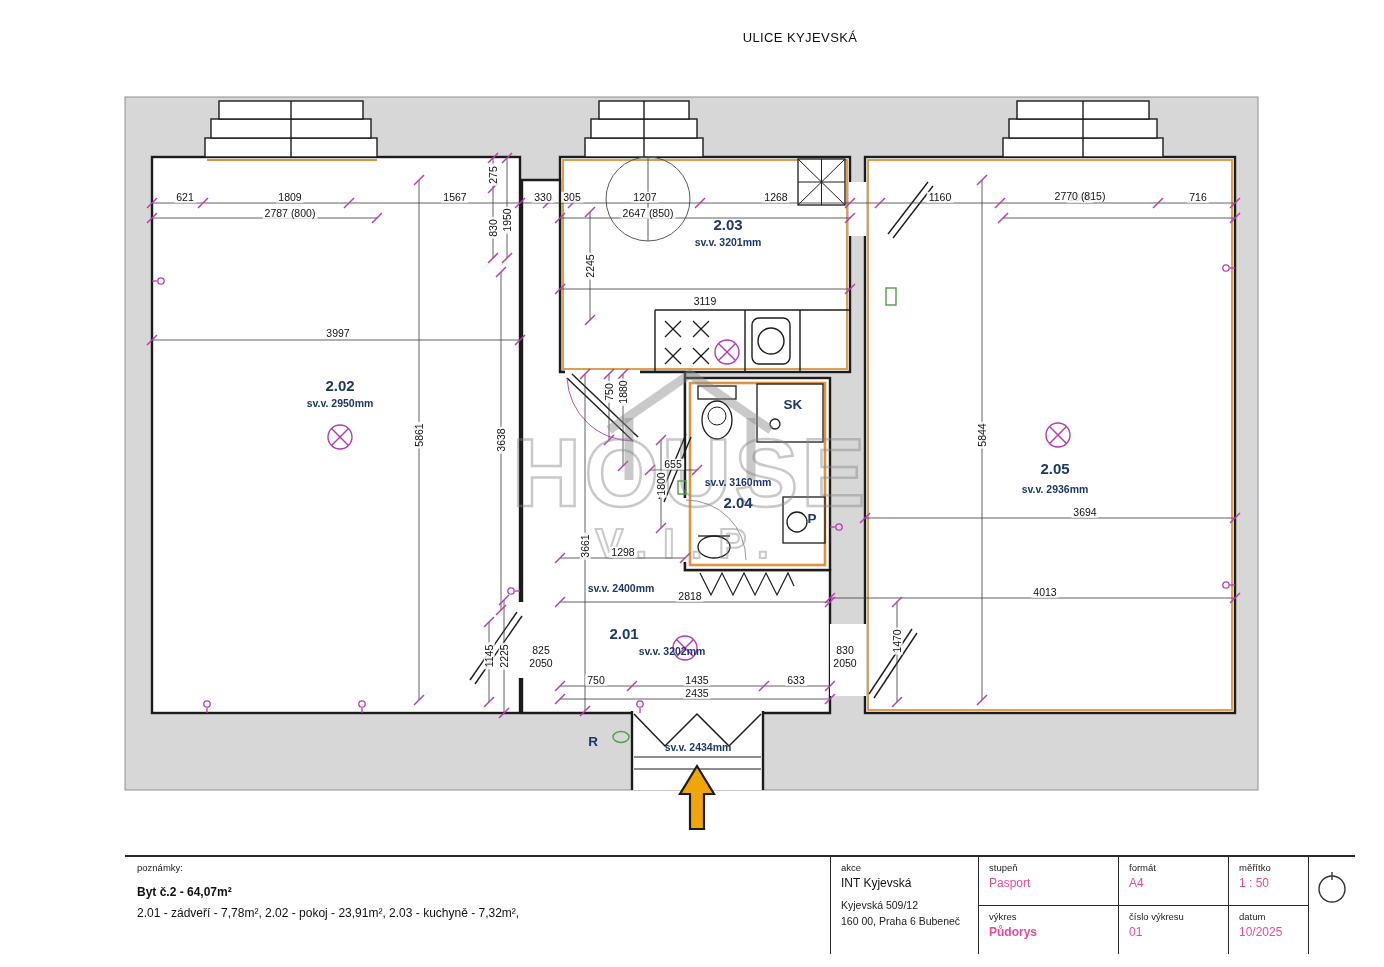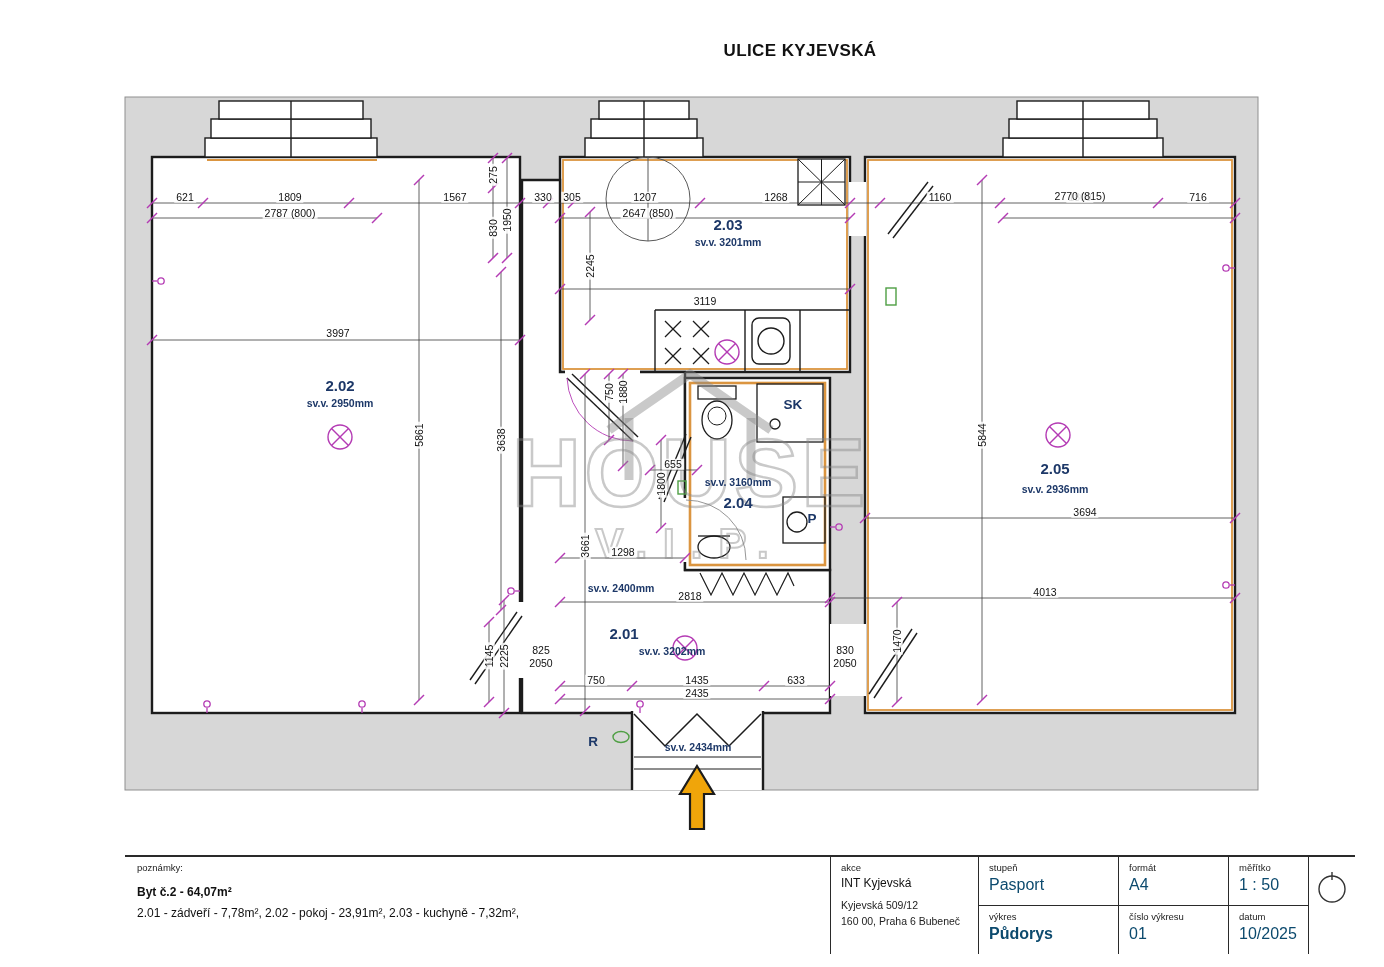--- a/index.html
+++ b/index.html
@@ -1,21 +1,21 @@
 <!DOCTYPE html>
 <html><head>
 <meta charset="utf-8">
 <style>
   html,body{margin:0;padding:0;background:#ffffff}
   .sheet{position:relative;width:1384px;height:967px;background:#fff;overflow:hidden;
          font-family:"Liberation Sans",sans-serif;color:#111}
   .street-title{position:absolute;left:800px;top:46px;transform:translateX(-50%);
 ic     font-size:17px;font-weight:700;letter-spacing:.4px;white-space:nowrap}
-  .street-title{position:absolute;left:800px;top:41px;transform:translateX(-50%);
-     font-size:17px;font-weight:700;letter-spacing:.4px;white-space:nowrap}
+  .street-title{position:absolute;left:800px;top:30px;transform:translateX(-50%);
+     font-size:13px;font-weight:400;letter-spacing:.4px;white-space:nowrap}
   svg.plan{position:absolute;left:0;top:0;z-index:1}
   .plan-labels{position:absolute;left:0;top:0;width:1384px;height:860px;z-index:3;pointer-events:none}
   .pl{position:absolute;white-space:nowrap;transform:translate(-50%,-50%);
       font-size:10.5px;line-height:1;color:#111}
   .pl.dim{background:rgba(255,255,255,.85);padding:0 2px}
   .pl.rot{transform:translate(-50%,-50%) rotate(-90deg)}
   .pl.room{font-size:15px;font-weight:700;color:#1d3868;background:none}
   .pl.svv{font-size:10.5px;font-weight:700;color:#1d3868;background:none}
   .pl.tag{font-size:13.5px;font-weight:700;color:#1d3868;background:none}
   
@@ -29,21 +29,21 @@
   
   .titleblock{position:absolute;left:125px;top:855px;width:1230px;height:97px;z-index:4;
               border-top:2px solid #2a2a2a;box-sizing:border-box}
   .tb-sec{position:absolute;top:0;height:97px;box-sizing:border-box}
   .tb-notes{left:0;width:705px;padding:5px 12px}
   .tb-akce{left:705px;width:148px;border-left:1.5px solid #2a2a2a;padding:5px 10px}
   .tb-cell{position:absolute;box-sizing:border-box;border-left:1.5px solid #2a2a2a;padding:5px 10px}
   .tb-row2{border-top:1.5px solid #2a2a2a}
   .tb-compass{left:1183px;width:47px;border-left:1.5px solid #2a2a2a}
   .tb-label{font-size:9.5px;color:#222;margin-bottom:3px}
-  .tb-val{font-size:16px;color:#0c4a6e}
+  .tb-val{font-size:12px;color:#ec4899}
   .tb-apt{font-size:12px;font-weight:700;margin-top:12px;margin-bottom:5px}
   .tb-line{font-size:12px;line-height:1.5;color:#111}
   .tb-a1{font-size:12px;margin-bottom:7px}
   .tb-a2{font-size:10.5px;line-height:1.55;color:#222}
   .bold{font-weight:700}
 </style>
 </head>
 <body>
 
 <div class="sheet">

